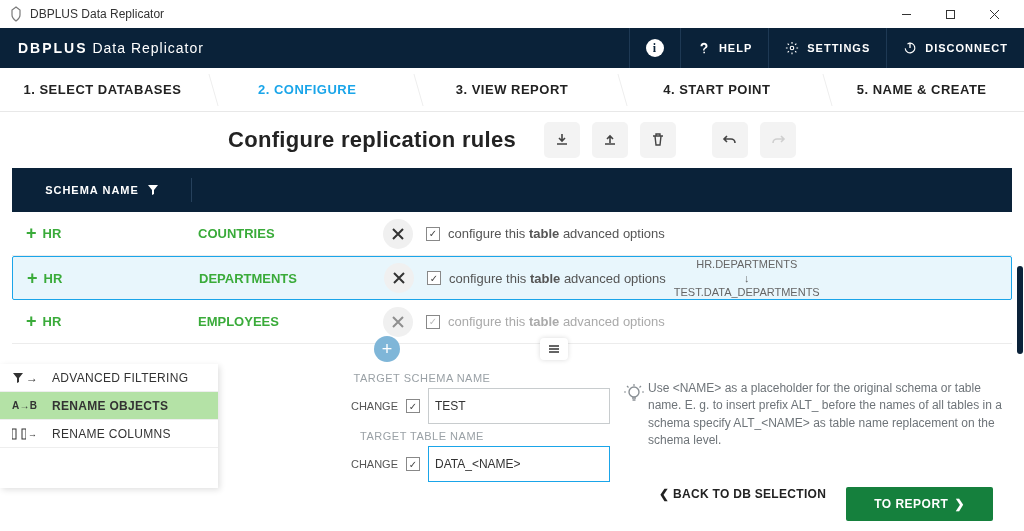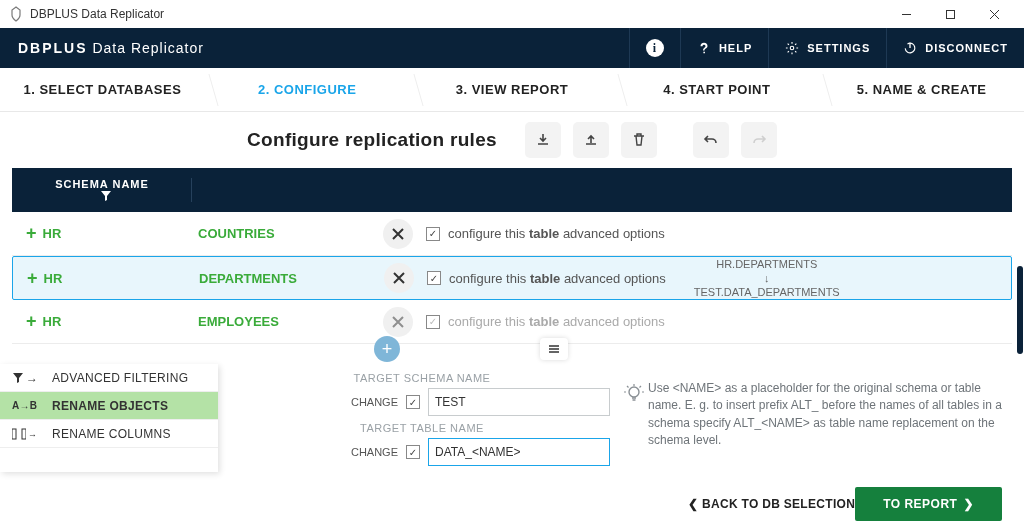--- a/index.html
+++ b/index.html
@@ -21,71 +21,71 @@
   .hdrbtn svg, .hdrbtn .ic { width:14px; height:14px; }
   .info-icon { width:18px; height:18px; border-radius:50%; background:#fff; color:#0a2239; display:flex; align-items:center; justify-content:center; font-weight:700; font-size:12px; font-family:Georgia,serif;}
   
   .wizard { height:44px; background:#fff; display:flex; align-items:stretch; border-bottom:1px solid #e8e8e8; position:relative;}
   .step { flex:1; display:flex; align-items:center; justify-content:center; font-weight:700; font-size:13px; letter-spacing:0.5px; color:#222; position:relative; }
   .step.active { color:#1aa5e9; }
   .step::after { content:""; position:absolute; right:-9px; top:6px; width:18px; height:32px; background:#fff; transform:skewX(16deg); border-right:1px solid #eee;}
   .step:last-child::after{display:none;}
   
   .pagebar { height:56px; display:flex; align-items:center; justify-content:center; gap:12px;}
-  .pagebar h1 { font-size:19px; font-weight:700; color:#222; letter-spacing:0.3px; margin-right:16px;text-align:center;}
+  .pagebar h1 { font-size:22px; font-weight:700; color:#222; letter-spacing:0.3px; margin-right:16px;text-align:center;}
   .iconbtn { width:36px; height:36px; background:#f3f3f3; border-radius:5px; display:flex; align-items:center; justify-content:center; color:#444;}
   .iconbtn.disabled { color:#cfcfcf;}
   .iconbtn.gap-left { margin-left:24px;}
   
   .tblheader { height:44px; background:#0a2239; color:#fff; display:flex; align-items:stretch; margin:0 12px;}
-  .th { display:flex; align-items:center; justify-content:center; font-size:11px; letter-spacing:1px; font-weight:600; position:relative;flex-direction:column;}
+  .th { display:flex; align-items:center; justify-content:center; font-size:11px; letter-spacing:1px; font-weight:600; position:relative;}
   .th1 { width:180px; }
   .th2 { width:178px; }
   .th1::after, .th2::after { content:""; position:absolute; right:0; top:10px; bottom:10px; width:1px; background:#26415c;}
   .filter-ic { margin-left:8px; }
   
   .rows { margin:0 12px; background:#fff; }
   .row { display:flex; align-items:center; height:44px; border-bottom:1px solid #ececec; }
   .row .c1 { width:180px; display:flex; align-items:center; gap:6px; padding-left:14px; color:#3aab3a; font-weight:700;}
   .row .c1 .plus { font-size:18px; font-weight:700; }
   .row .c2 { width:178px; padding-left:6px; color:#3aab3a; font-weight:700;}
   .row .c3 { width:56px; display:flex; justify-content:center;}
   .closebtn { width:30px; height:30px; border-radius:50%; background:#f0f0f0; display:flex; align-items:center; justify-content:center; color:#333;}
   .closebtn.dim { background:#f0f0f0; color:#8f8f8f;}
   .row .c4 { flex:1; display:flex; align-items:center; gap:8px; }
   .chk { width:14px; height:14px; border:1px solid #888; display:inline-flex; align-items:center; justify-content:center; font-size:10px; color:#444; background:#fff;}
   .chk.dim { color:#bbb; }
   .opttxt { color:#555; }
   .opttxt.dim { color:#aaa; }
   .row.selected { border:1px solid #1aa5e9; background:#e8f6fc; border-radius:2px;}
-  .mapping { font-size:11px; color:#666; line-height:1.3; text-align:center; margin-left:20px; }
+  .mapping { font-size:11px; color:#666; line-height:1.3; text-align:center; }
   
   .scroll-thumb { position:absolute; right:1px; top:266px; width:6px; height:88px; background:#0a2239; border-radius:3px;}
   
   .addrow { height:18px; display:flex; align-items:flex-start; justify-content:center; margin:0 12px; position:relative;}
   .add-circle { width:26px; height:26px; border-radius:50%; background:#7fb6d8; color:#fff; display:flex; align-items:center; justify-content:center; font-size:18px; position:absolute; left:362px; top:-8px;}
   .menu-dot { width:28px; height:22px; border-radius:4px; background:#fff; box-shadow:0 0 5px rgba(0,0,0,.15); display:flex; align-items:center; justify-content:center; position:absolute; left:528px; top:-6px;}
   
   .bottom-wrap { position:absolute; left:0; right:0; top:364px; display:flex; }
   .side-tabs { width:218px; background:#fff; box-shadow:2px 2px 6px rgba(0,0,0,.12);}
   .side-tab { height:28px; display:flex; align-items:center; gap:10px; padding:0 12px; border-bottom:1px solid #eee; font-size:12px; letter-spacing:0.3px;}
   .side-tab.active { background:#b4e2a6; font-weight:600;}
   .side-tab .tic { width:30px; display:flex; align-items:center; gap:2px;}
   
   .form-col { flex:0 0 400px; padding-top:6px;padding-left:8px; }
   .form-lbl { font-size:11px; letter-spacing:0.5px; color:#9aa1a6; text-align:center; margin:2px 0 4px; }
   .form-row { display:flex; align-items:center; gap:8px; justify-content:flex-end; padding-right:8px; margin-bottom:6px;}
   .form-row .change { font-size:11px; color:#555; }
-  .txtinput { width:182px; height:28px; border:1px solid #c8ccce; padding:0 6px; font-size:12px; color:#333; }
+  .txtinput { width:182px; height:36px; border:1px solid #c8ccce; padding:0 6px; font-size:12px; color:#333; }
   .txtinput.focus { border-color:#1aa5e9; outline:none;}
   
   .tip-col { flex:1; display:flex; gap:4px; padding:16px 12px 0 6px; font-size:12px; color:#6e7479; line-height:1.45;}
   .bulb { width:20px; height:20px; margin-top:4px; flex:0 0 auto; color:#8a9095;}
   
-  .footer { position:absolute; bottom:10px; right:22px; display:flex; align-items:center; }
+  .footer { position:absolute; bottom:10px; right:31px; display:flex; align-items:flex-start; gap:20px;}
   .back-link { font-weight:700; font-size:12px; color:#222; letter-spacing:0.3px;}
   .primary-btn { background:#15803d; color:#fff; font-weight:700; font-size:12px; padding:10px 28px; border-radius:2px; letter-spacing:0.5px;}
   .primary-btn .arrow { margin-left:6px;}
 </style>
 </head>
 <body>
 
 <div class="titlebar">
   <span class="logo">
     <svg viewBox="0 0 16 16">

